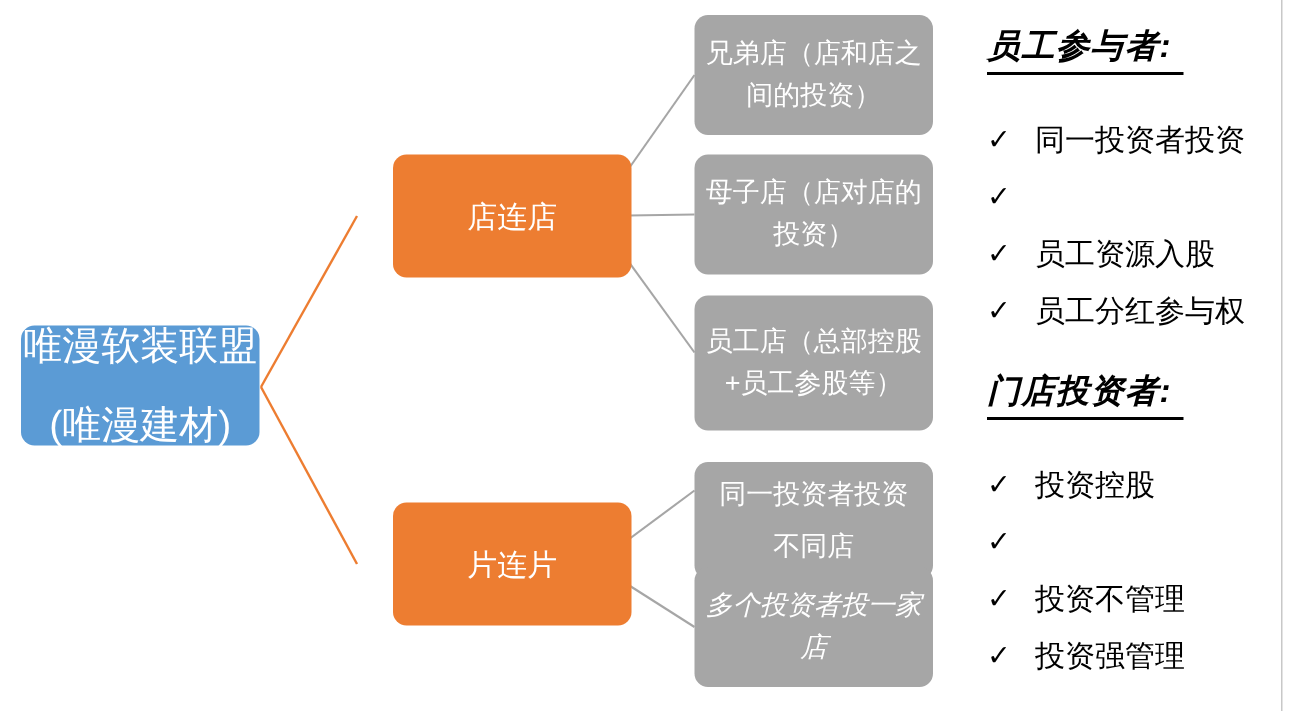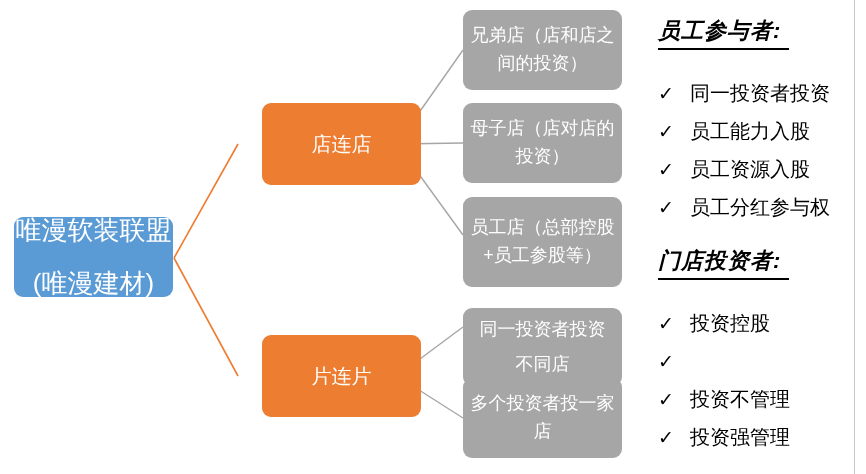--- a/index.html
+++ b/index.html
@@ -46,21 +46,21 @@
   .branch2 { top: 335px; text-align: right; }
   .leaf {
     background: var(--leaf_fill, #A6A6A6);
     width: 159px; left: 463px;
     font-size: 18px; line-height: 1.55;
   }
   .leaf1 { top: 10px;  height: 80px; }
   .leaf2 { top: 103px; height: 80px; text-align: center; }
   .leaf3 { top: 197px; height: 90px; }
   .leaf4 { top: 272px; height: 78px; line-height: 1.95; margin-top: 36px; }
-  .leaf5 { top: 378px; height: 80px; }
+  .leaf5 { top: 378px; height: 80px; font-style: italic; }
 
   .panel {
     position: absolute; left: 658px; width: 205px;
     color: var(--panel_text, #000000);
     z-index: 1;
   }
   .panel1 { top: 16px; }
   .panel2 { top: 246px; }
   .panel-heading {
     display: inline-block;
@@ -117,21 +117,20 @@
 店</div>
 
   <div class="panel panel1">
     <div class="panel-heading">员工参与者: </div>
     <div class="check-item">
       <span class="check">✓</span>
       <span>同一投资者投资</span>
     </div>
     <div class="check-item">
       <span class="check">✓</span>
-      <span>员工能力入股</span>
     </div>
     <div class="check-item">
       <span class="check">✓</span>
       <span>员工资源入股</span>
     </div>
     <div class="check-item">
       <span class="check">✓</span>
       <span>员工分红参与权</span>
     </div>
   </div>

